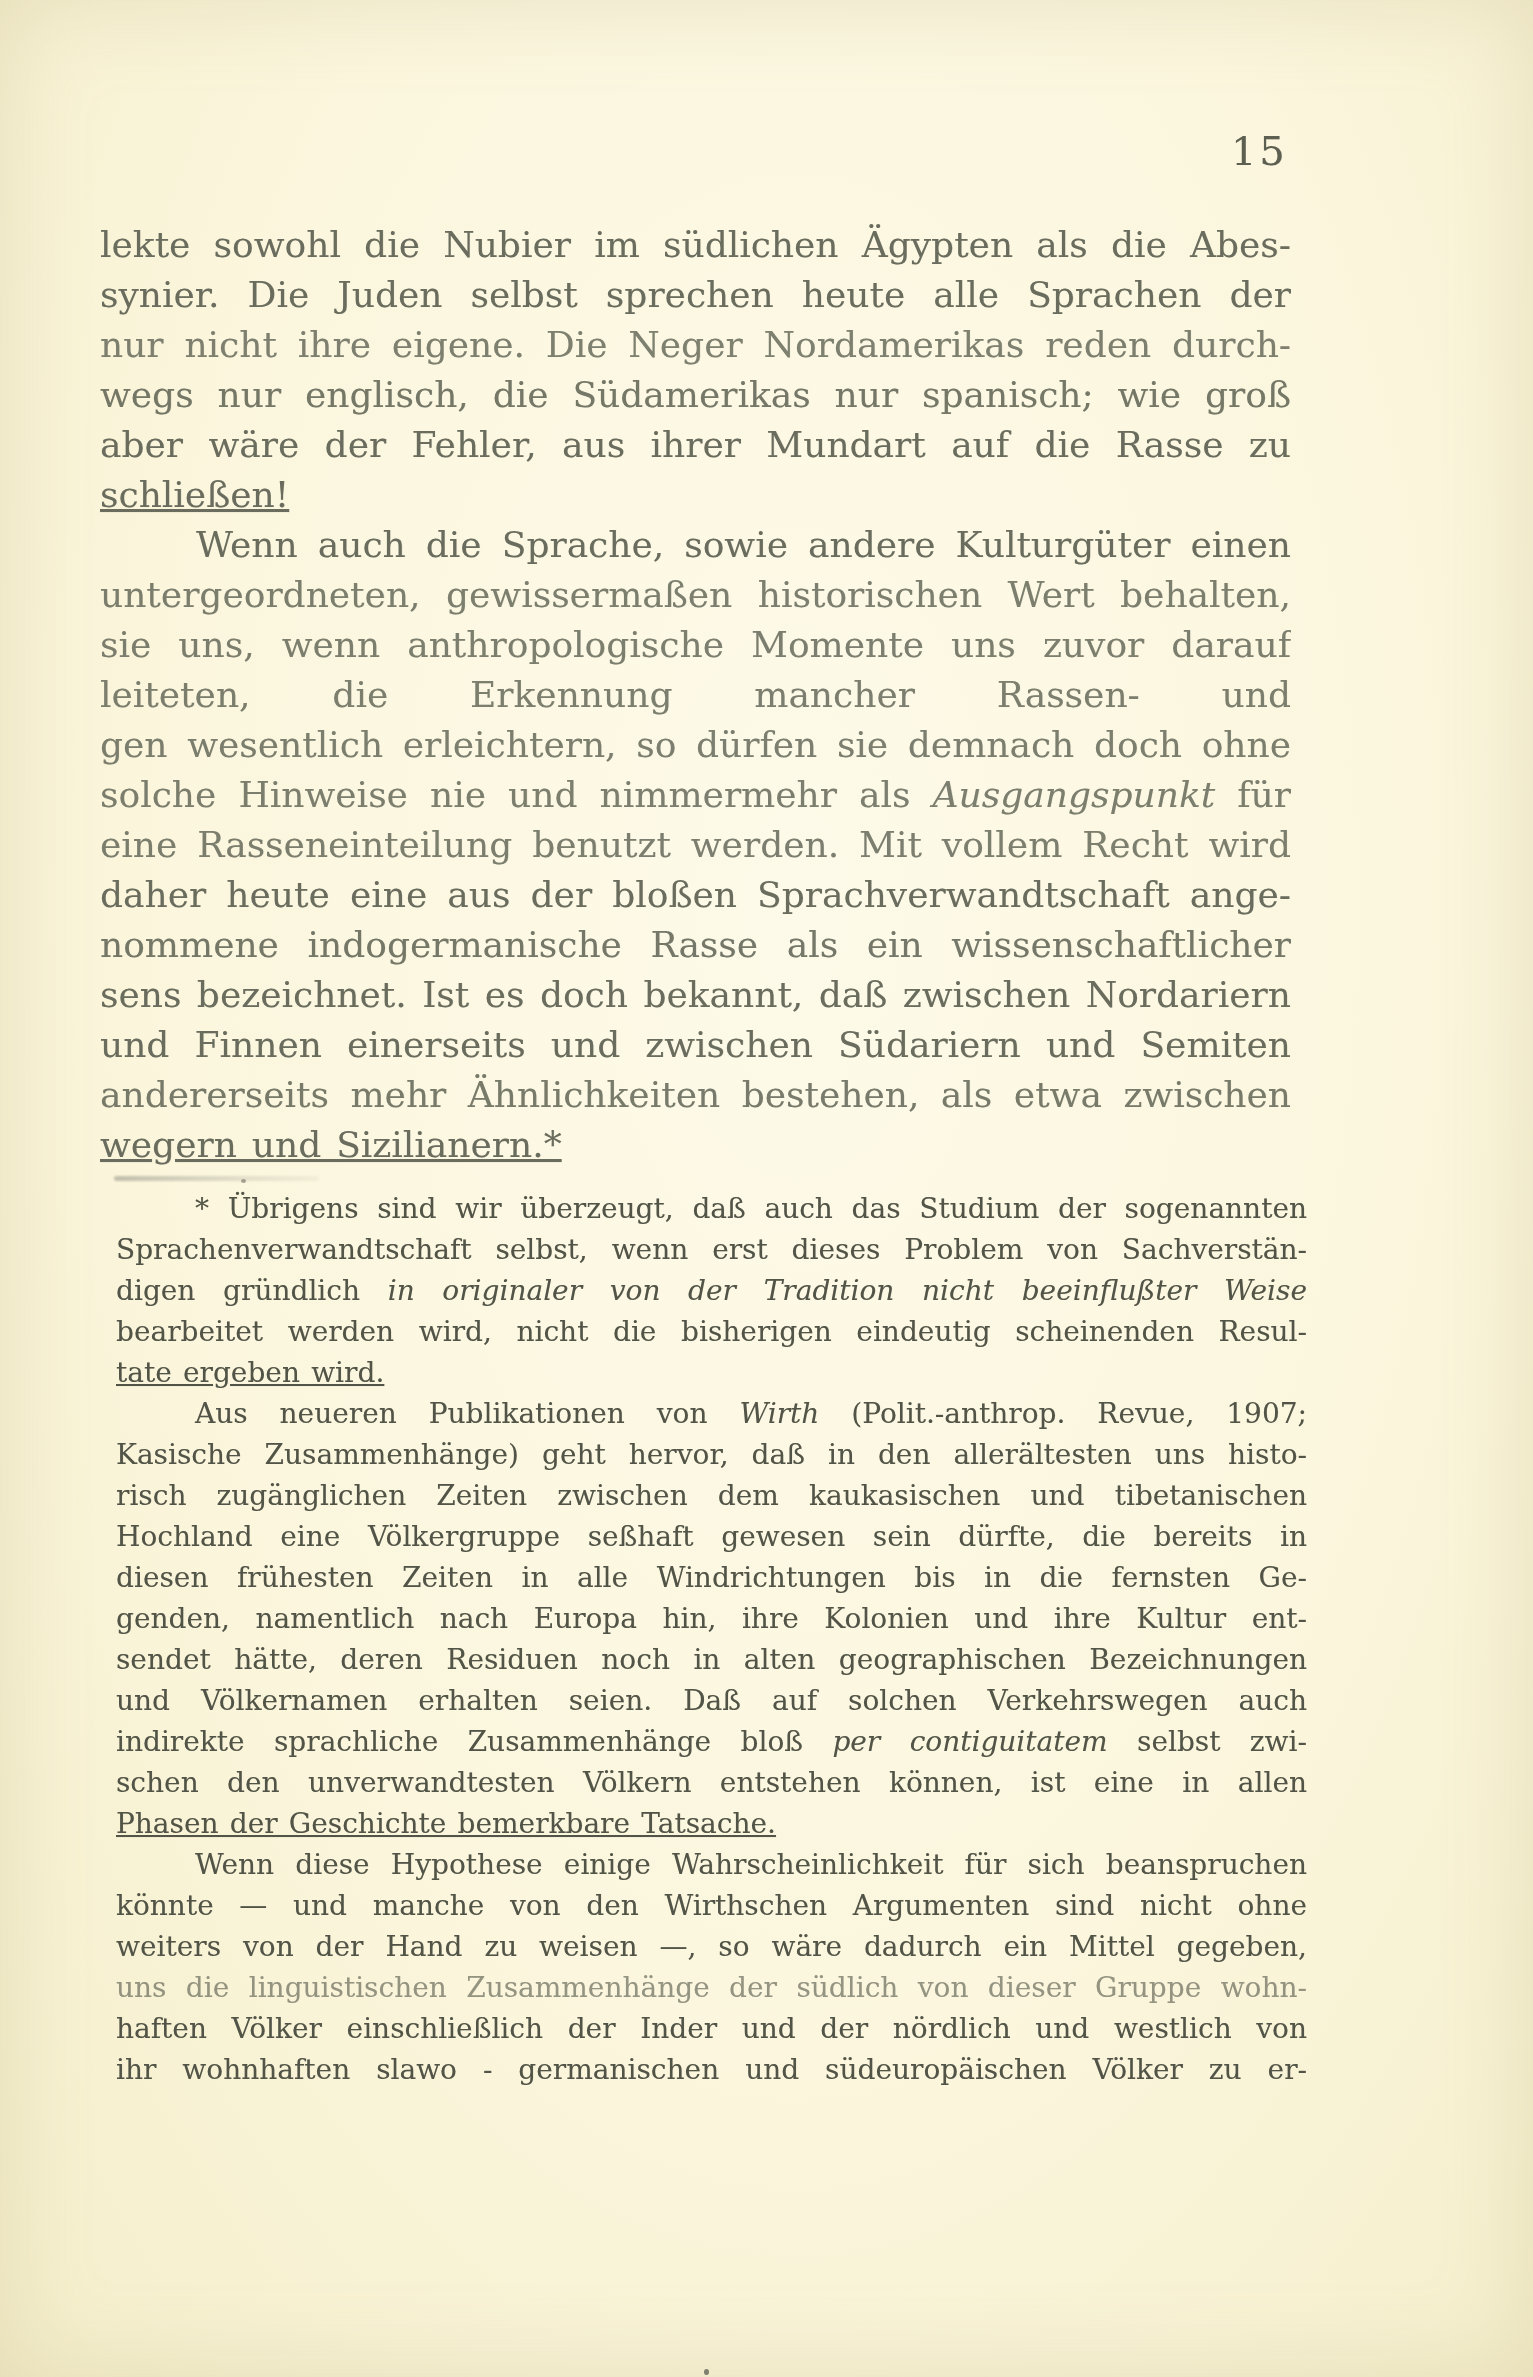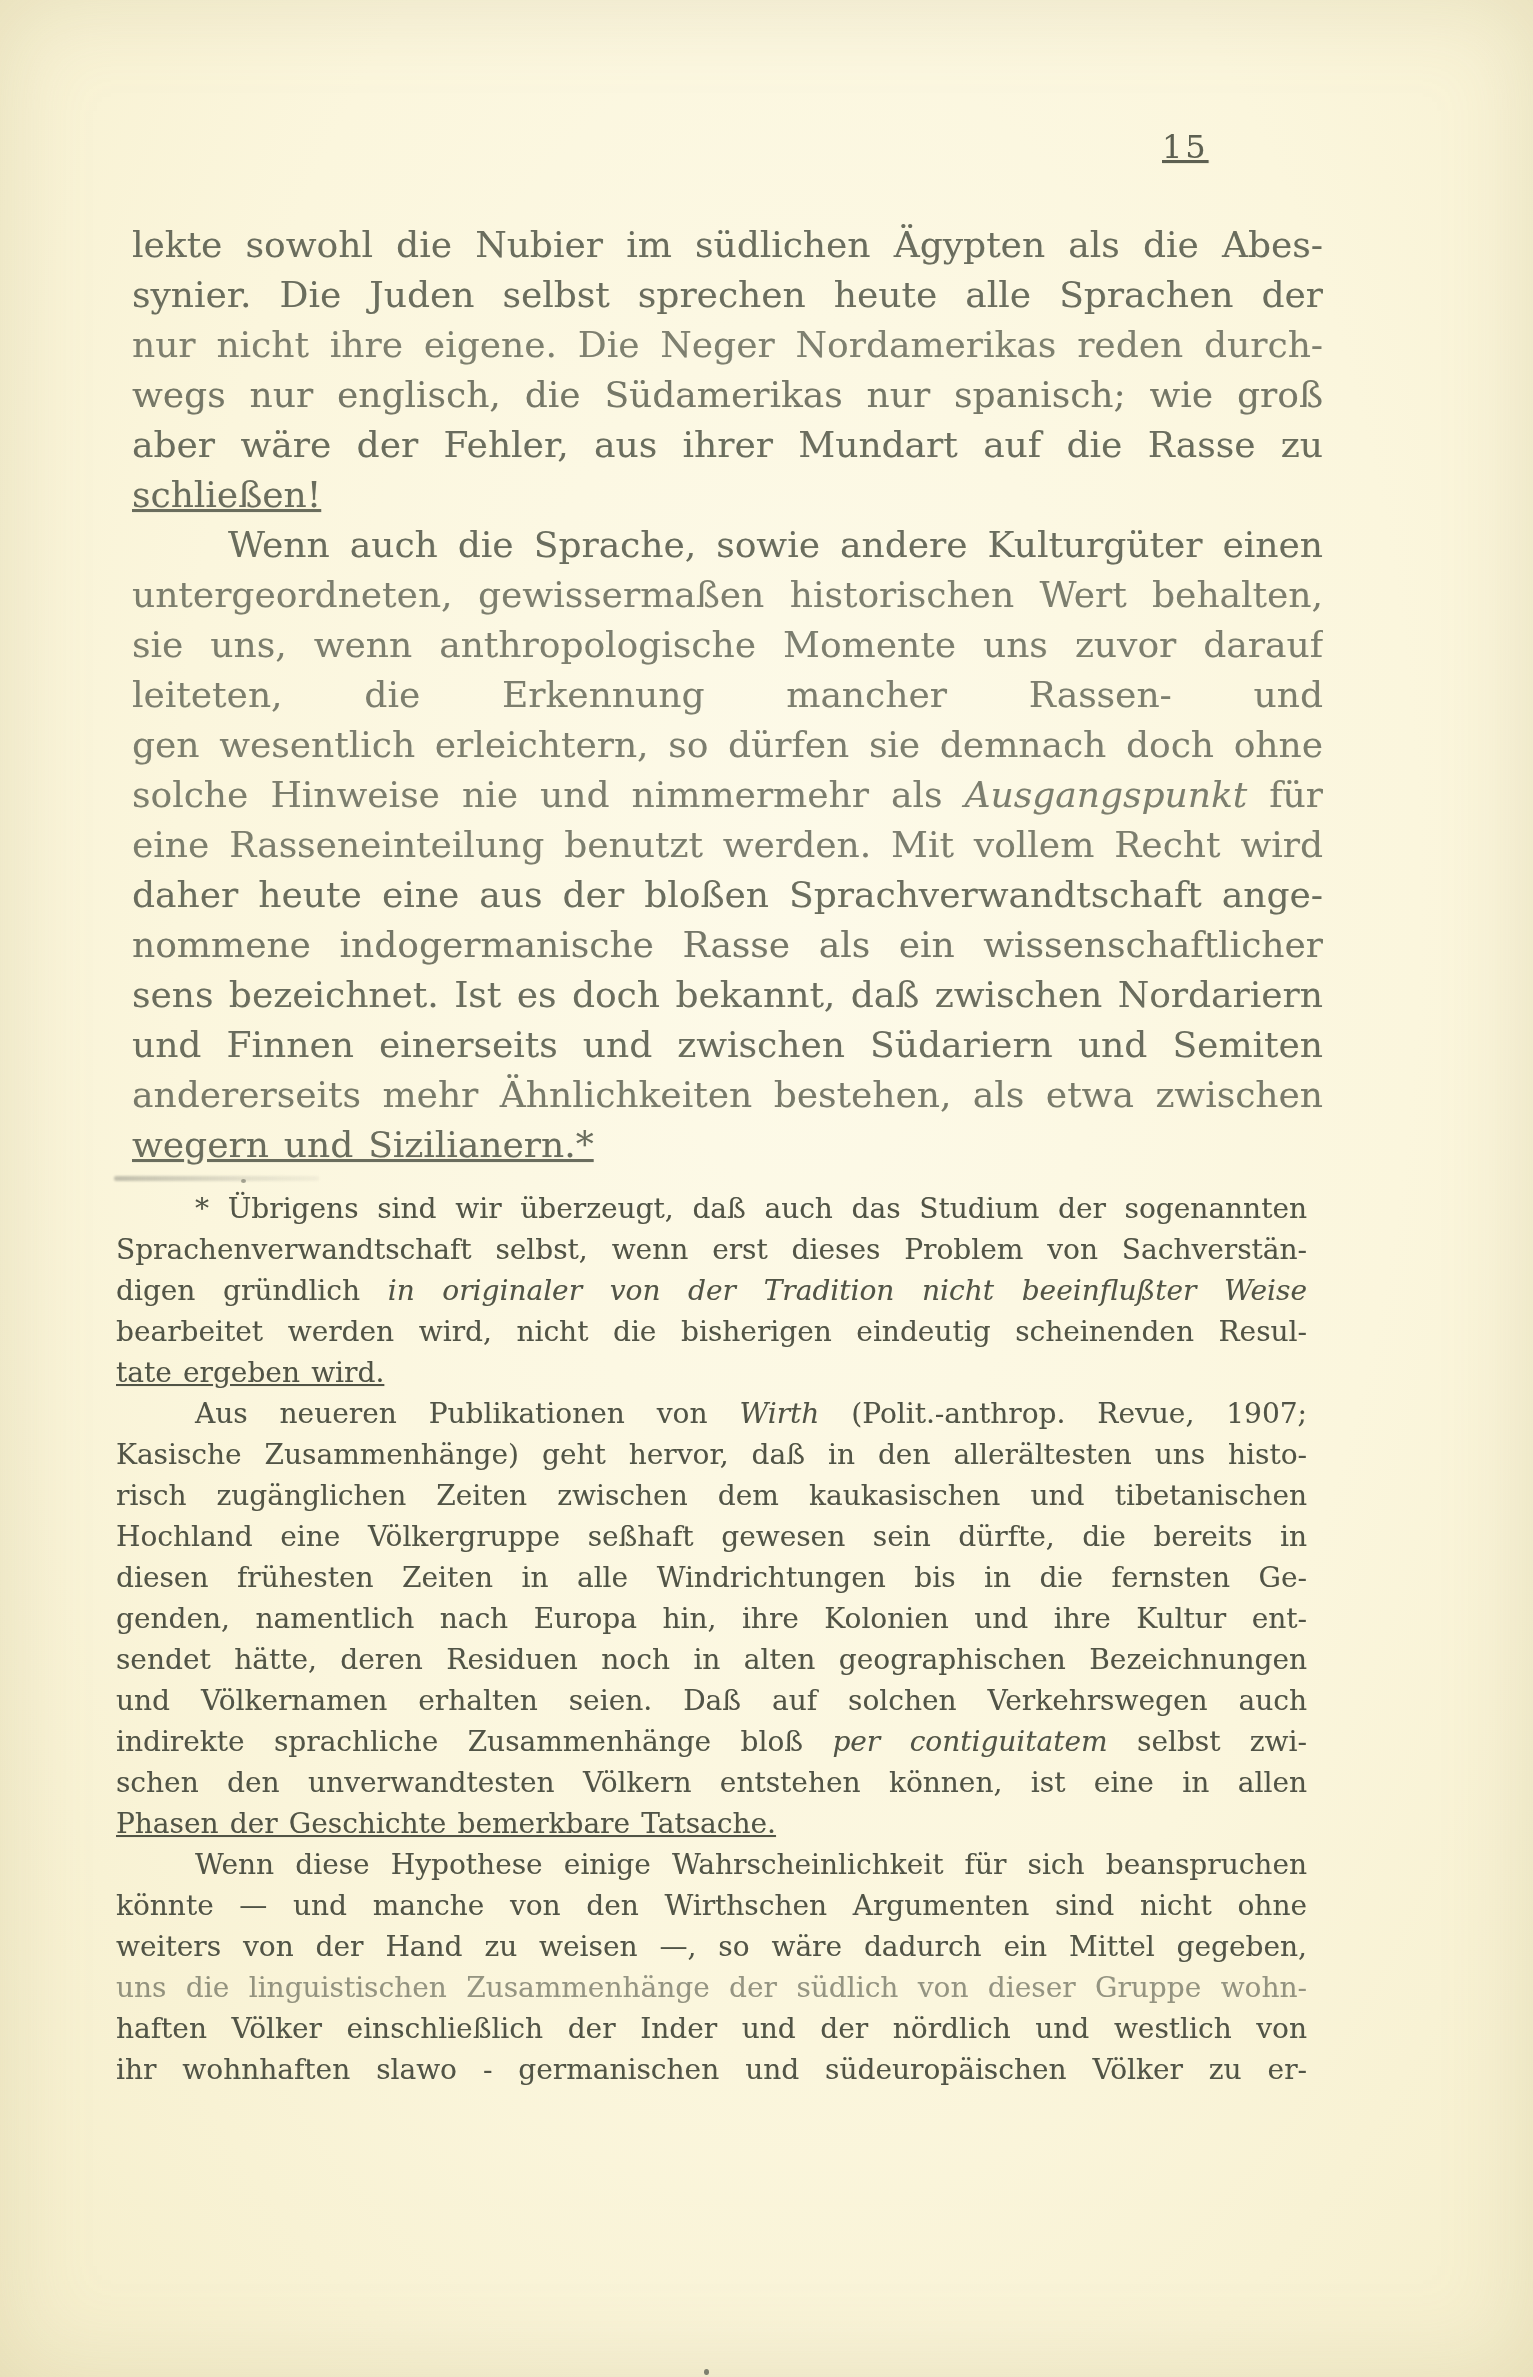--- a/index.html
+++ b/index.html
@@ -9,27 +9,26 @@
     overflow:hidden;
   }
   .page{
     position:relative;width:1534px;height:2377px;overflow:hidden;
     background:
       radial-gradient(ellipse at 52% 38%, #fdfae9 0%, #fbf6dd 55%, #f5eecb 100%);
     box-shadow:inset 0 0 93px rgba(170,155,100,.22);
     color:#636657;
   }
   .page-number{
-    position:absolute;left:1162px;top:128px;
-    font-size:32px;letter-spacing:2.9px;color:#5d6051;
+    position:absolute;left:1231px;top:128px;
+    font-size:40px;letter-spacing:2.9px;color:#5d6051;
     text-shadow:0.3px 0.3px 0 rgba(110,112,98,.35);
-    text-decoration:underline;
   }
   .main{
-    position:absolute;left:132px;top:220px;width:1191px;
+    position:absolute;left:100px;top:220px;width:1191px;
     font-size:36px;line-height:50px;word-spacing:3.5px;
     text-shadow:0.3px 0.3px 0 rgba(116,118,104,.28);
   }
   .fn{
     position:absolute;left:116px;top:1188px;width:1191px;
     font-size:28px;line-height:41px;word-spacing:2.3px;
     color:#515446;
     text-shadow:0.2px 0.2px 0 rgba(105,107,94,.3);
   }
   .line{

